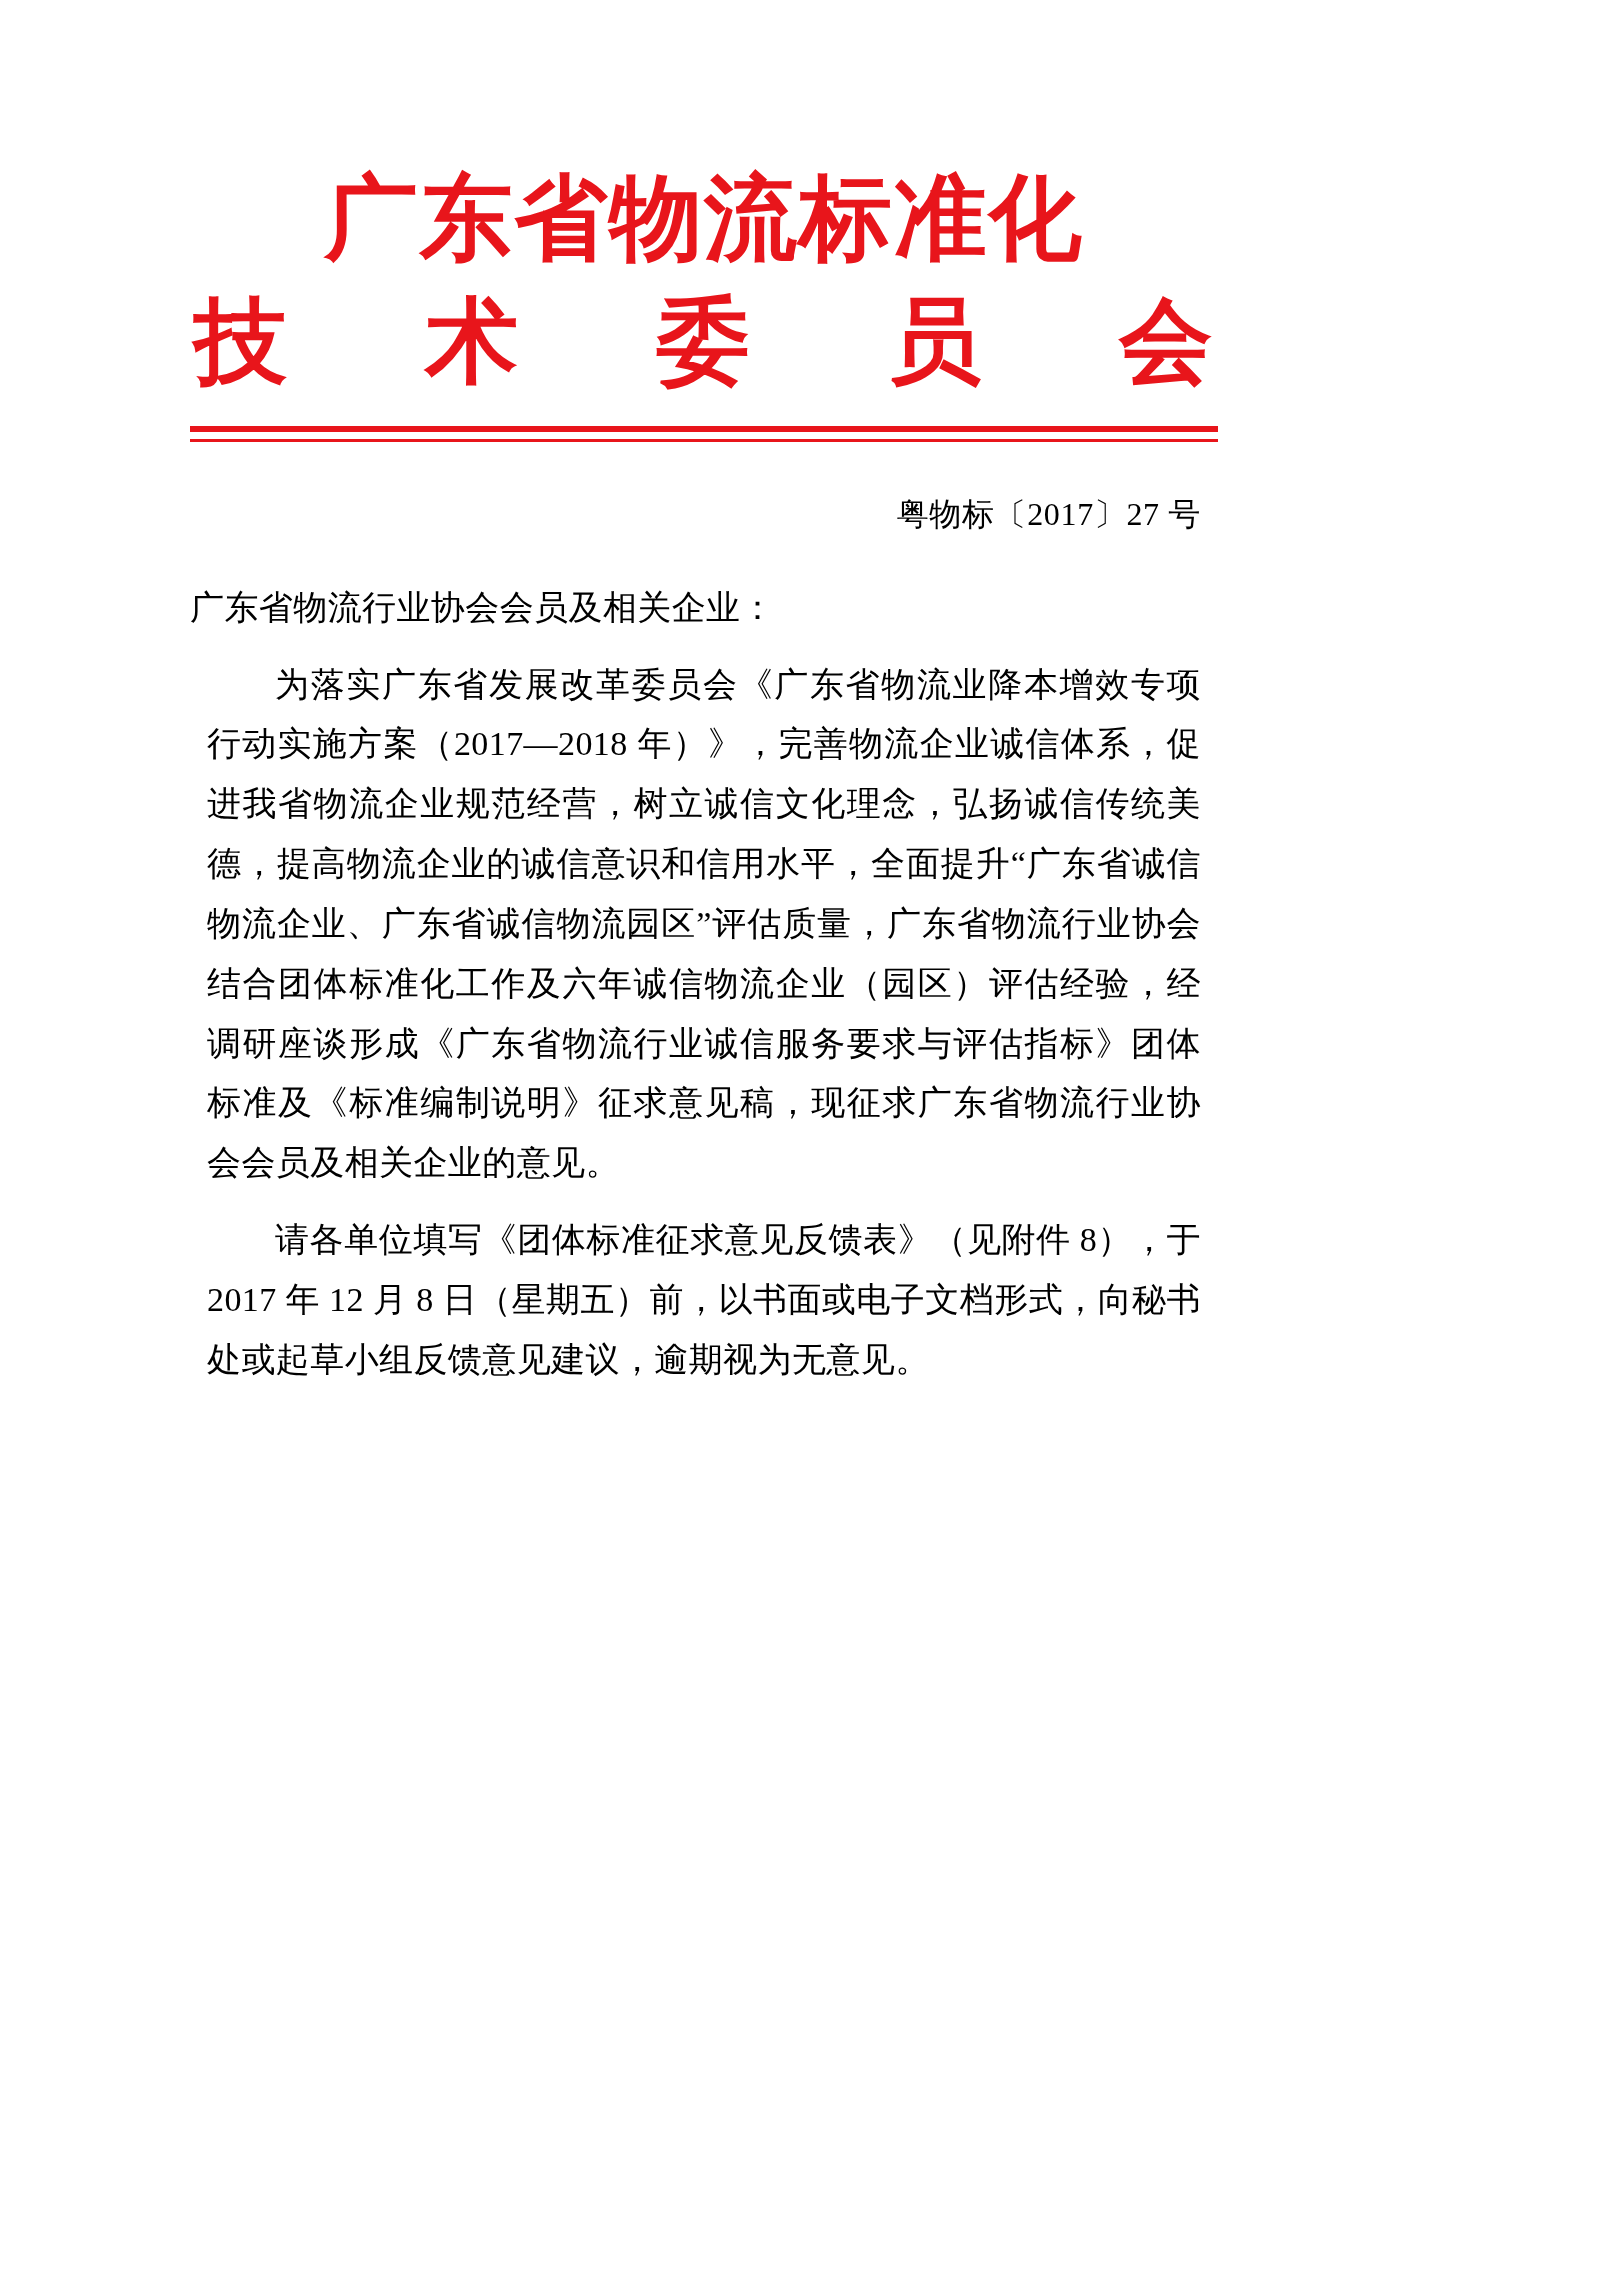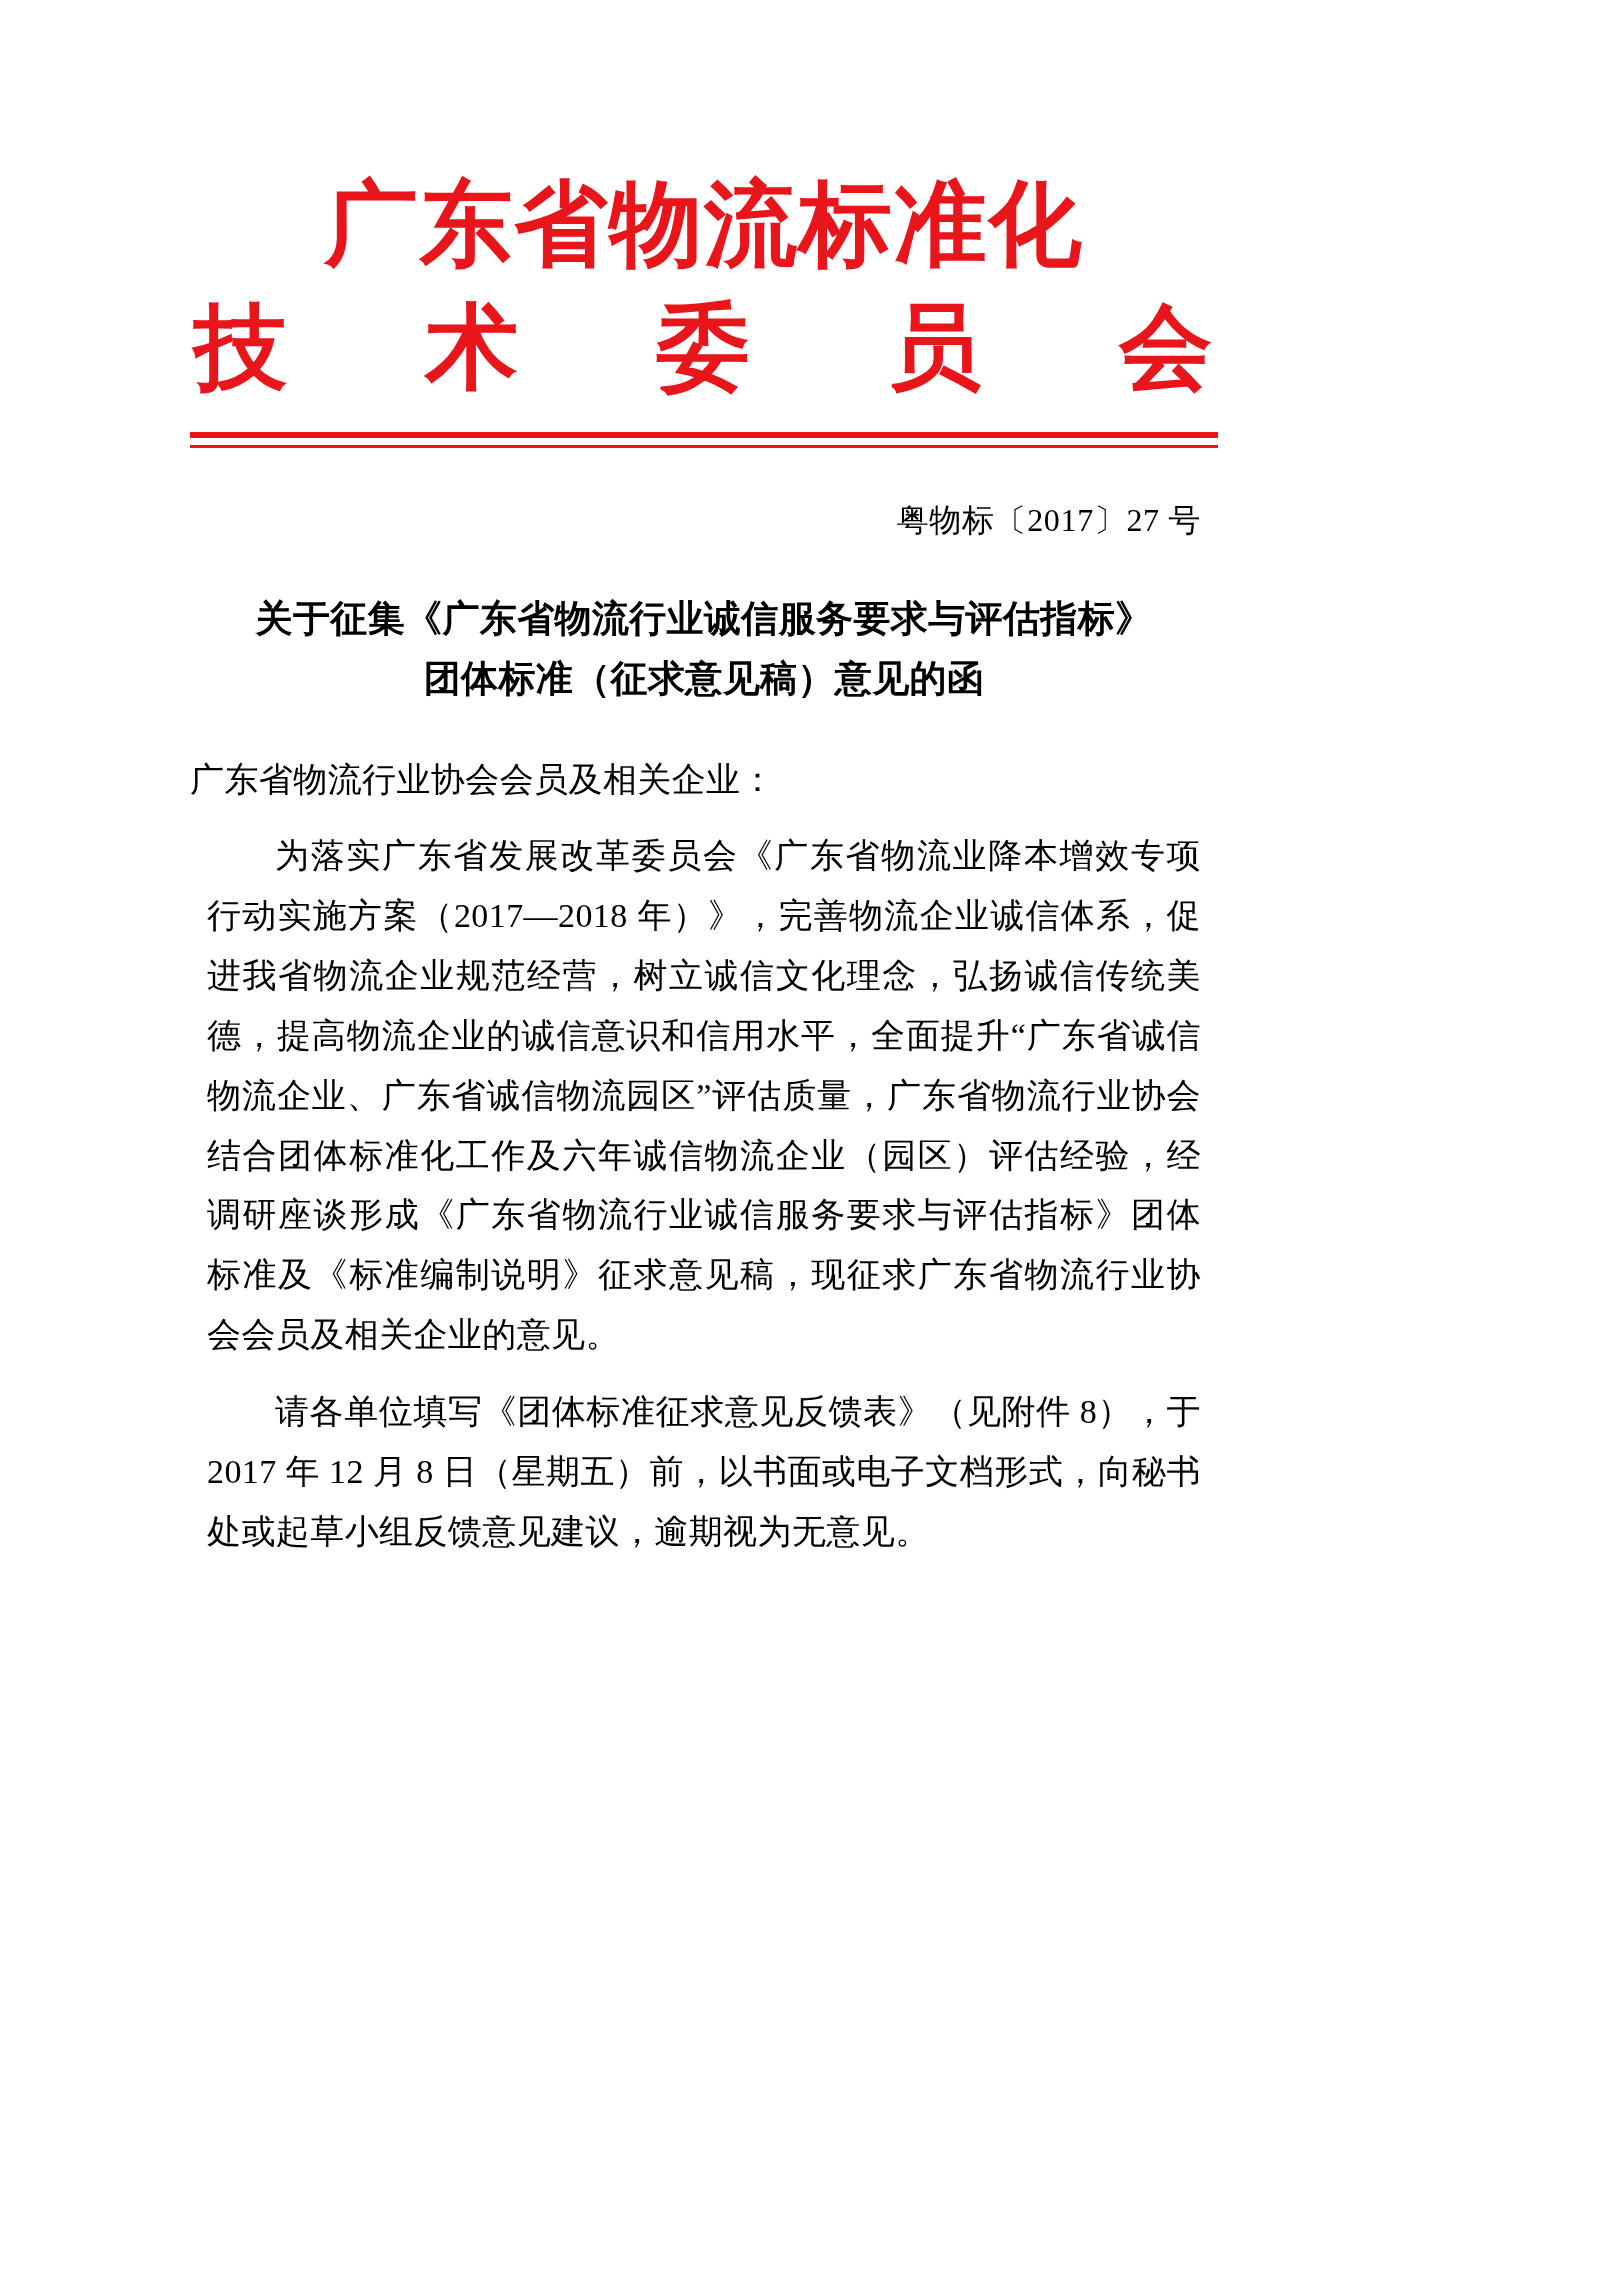--- a/index.html
+++ b/index.html
@@ -13,21 +13,21 @@
     font-family: "Liberation Serif", "DejaVu Serif", serif;
     color: #000000;
     position: relative;
     overflow: hidden;
   }
   .page {
     position: relative;
     width: 1408px;
     height: 2295px;
     box-sizing: border-box;
-    padding: 12px 190px;
+    padding: 6px 190px;
   }
 
   
   .letterhead {
     padding-top: 151px;
   }
   .letterhead-line {
     color: #e8151b;
     font-family: "DejaVu Serif", "Liberation Serif", serif;
     font-weight: 700;
@@ -110,24 +110,20 @@
       <span>会</span>
     </div>
     <div class="rule-wrap">
       <div class="rule-thick"></div>
       <div class="rule-thin"></div>
     </div>
   </div>
 
   <div class="docnum">粤物标〔2017〕27 号</div>
 
-  <div class="title">
-    <span class="title-line">关于征集《广东省物流行业诚信服务要求与评估指标》</span>
-    <span class="title-line">团体标准（征求意见稿）意见的函</span>
-  </div>
 
   <div class="body-block">
     <p class="salutation">广东省物流行业协会会员及相关企业：</p>
     <p class="para">为落实广东省发展改革委员会《广东省物流业降本增效专项行动实施方案（2017—2018 年）》，完善物流企业诚信体系，促进我省物流企业规范经营，树立诚信文化理念，弘扬诚信传统美德，提高物流企业的诚信意识和信用水平，全面提升“广东省诚信物流企业、广东省诚信物流园区”评估质量，广东省物流行业协会结合团体标准化工作及六年诚信物流企业（园区）评估经验，经调研座谈形成《广东省物流行业诚信服务要求与评估指标》团体标准及《标准编制说明》征求意见稿，现征求广东省物流行业协会会员及相关企业的意见。</p>
     <p class="para">请各单位填写《团体标准征求意见反馈表》（见附件 8），于 2017 年 12 月 8 日（星期五）前，以书面或电子文档形式，向秘书处或起草小组反馈意见建议，逾期视为无意见。</p>
   </div>
 
 </div>
 
 

